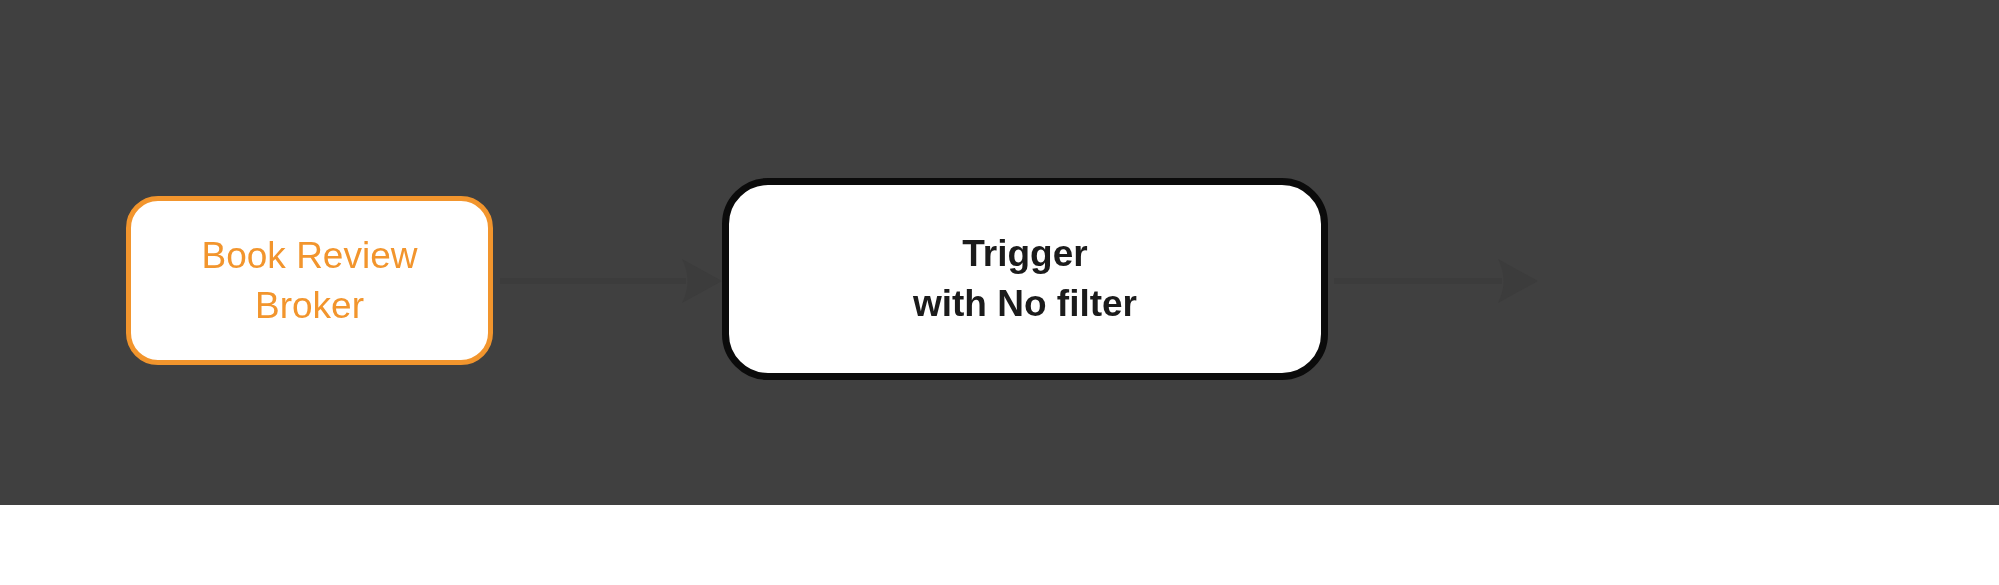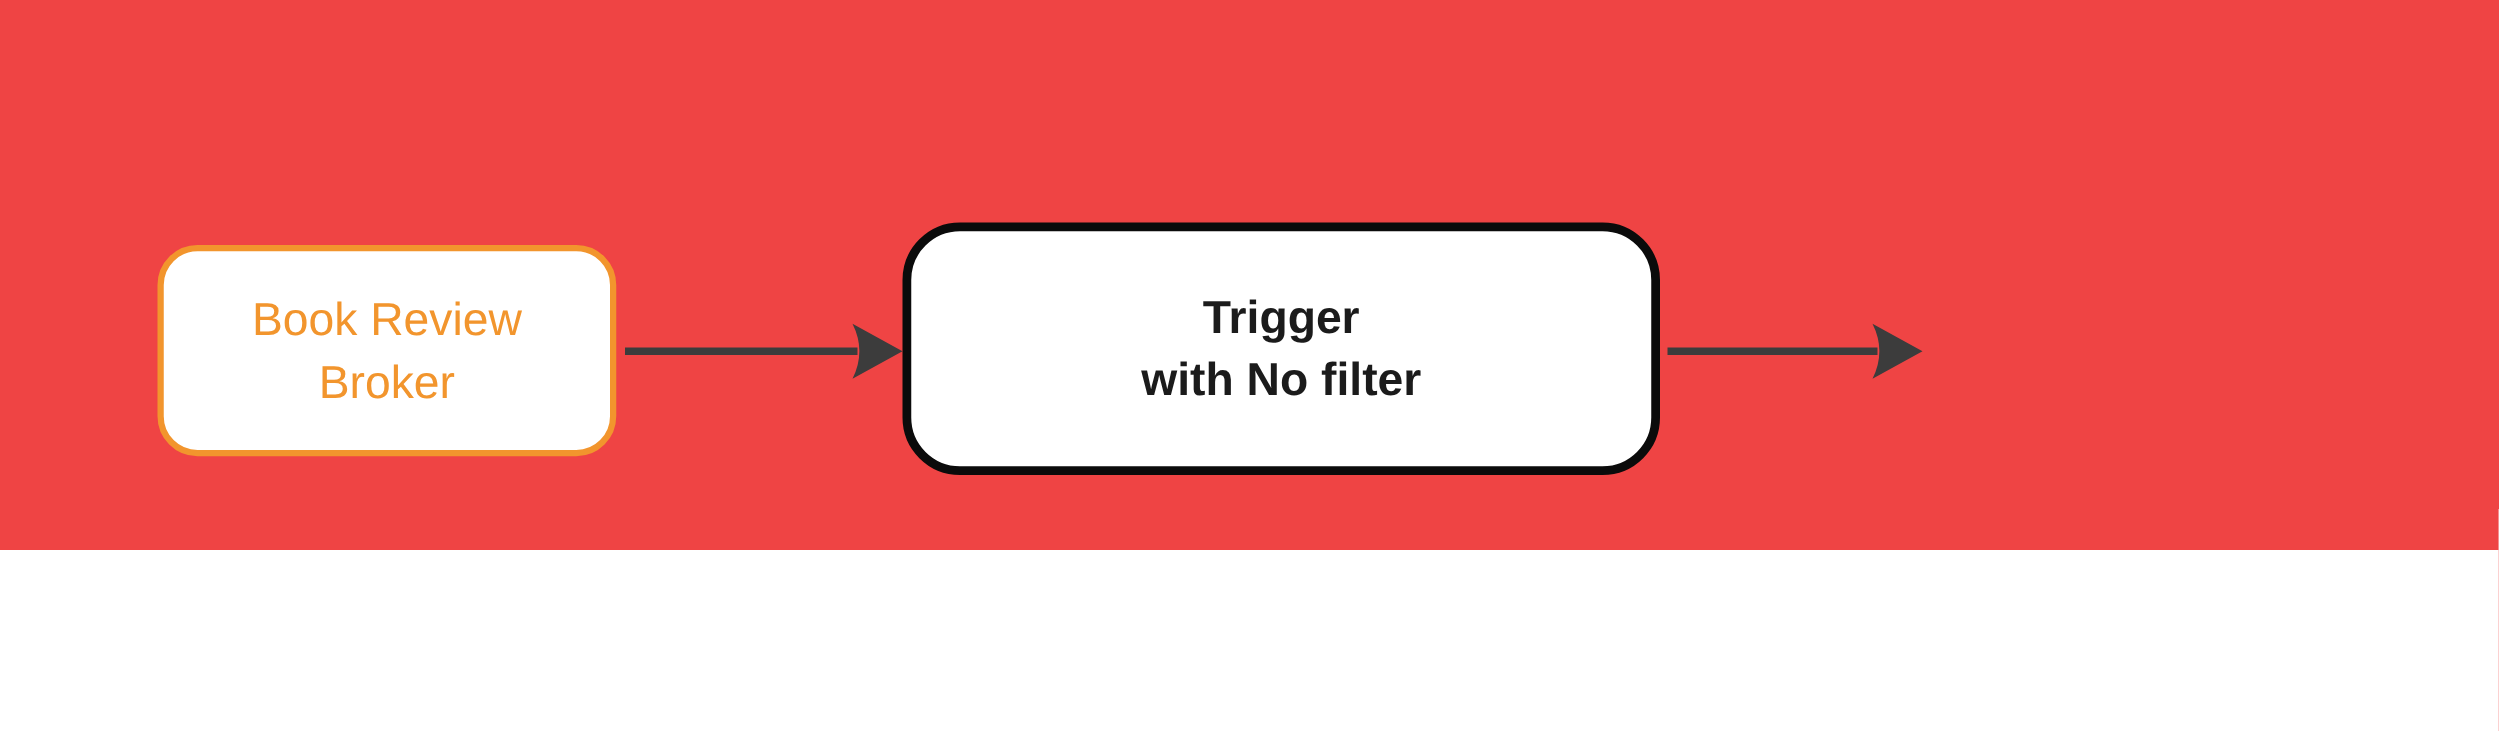--- a/index.html
+++ b/index.html
@@ -4,22 +4,22 @@
 <style>
   html, body {
     margin: 0;
     padding: 0;
     background: #ffffff;
     font-family: "Liberation Sans", sans-serif;
   }
   .canvas {
     position: relative;
     width: 1999px;
-    height: 440px;
-    background: #ef4444;
+    height: 505px;
+    background: #404040;
     overflow: hidden;
   }
   .node {
     position: absolute;
     box-sizing: border-box;
     display: flex;
     align-items: center;
     justify-content: center;
     text-align: center;
     white-space: pre-line;

